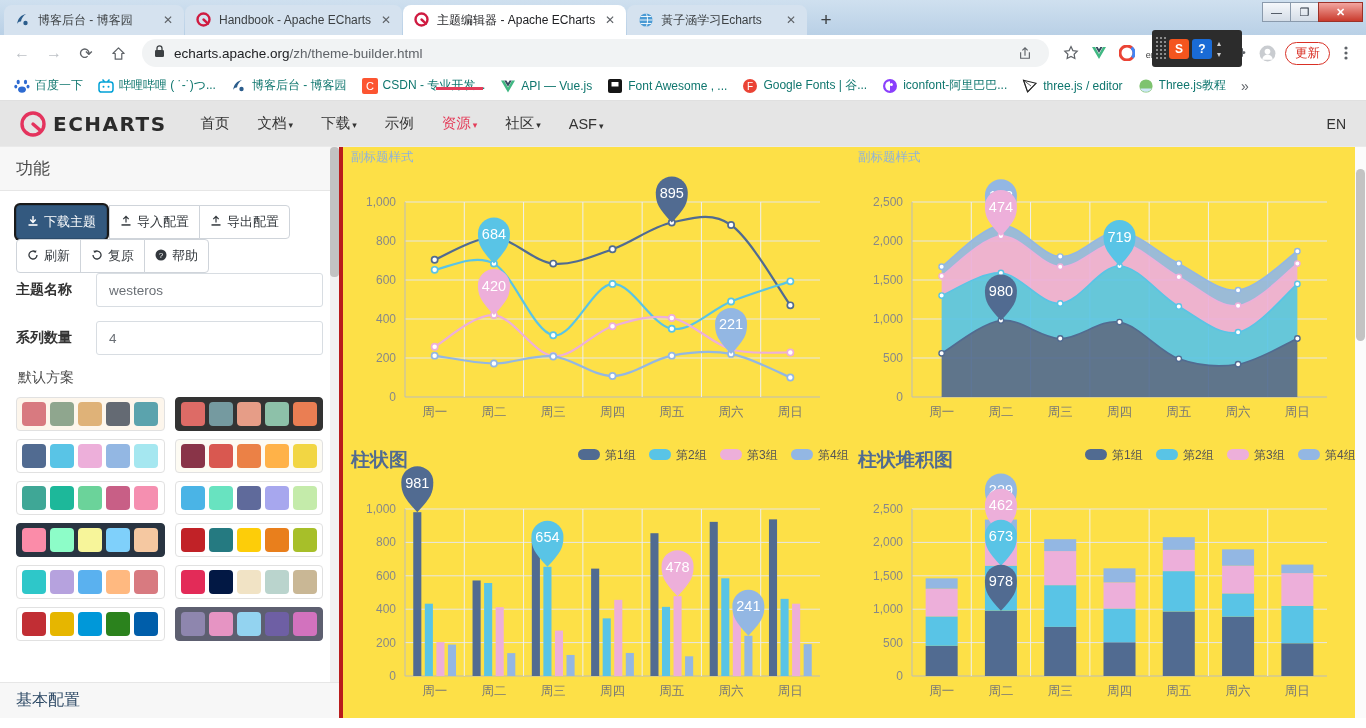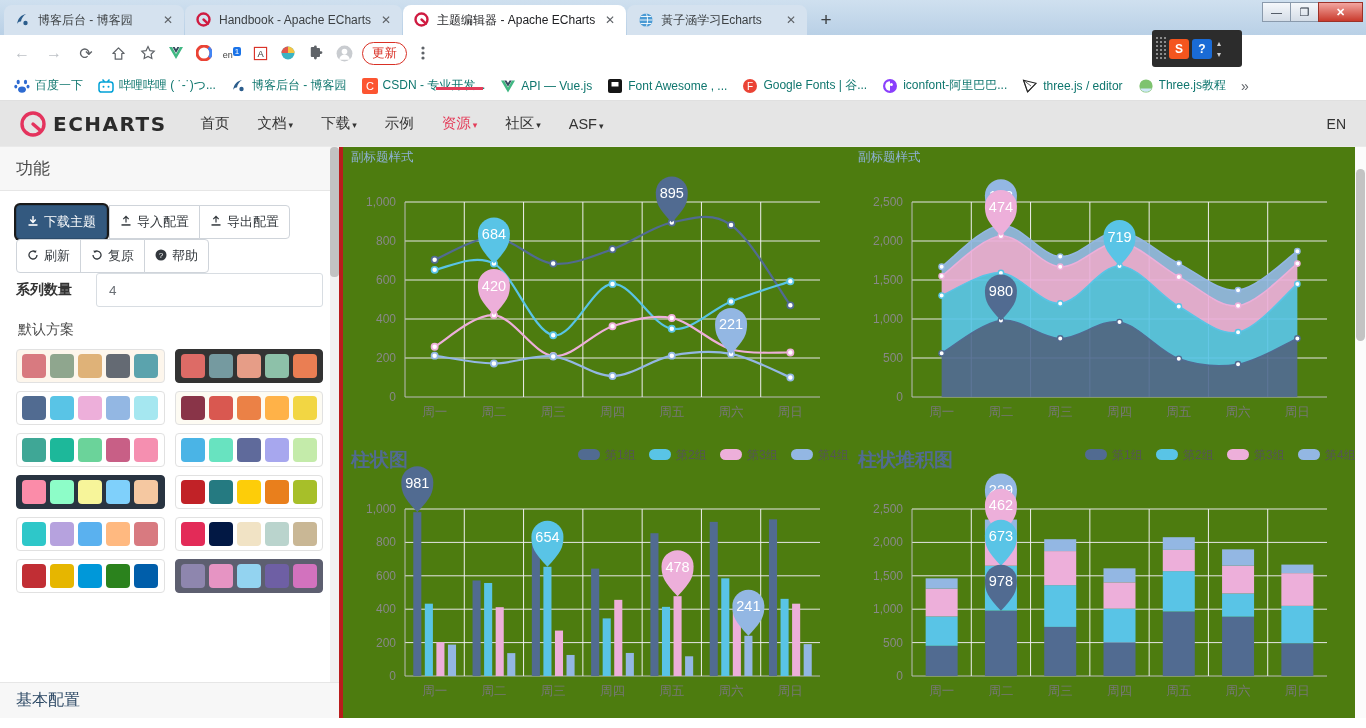--- a/index.html
+++ b/index.html
@@ -248,21 +248,21 @@
     width: 9px; height: 100%;
     background: #f2f2f2;
   }
   .sb-thumb {
     position: absolute; top: 0; left: 0;
     width: 9px; height: 130px; background: #c2c2c2; border-radius: 4px;
   }
 
   
   .charts {
-    flex: 1; position: relative; background: #4d7c0f;
+    flex: 1; position: relative; background: #fde047;
     overflow: hidden;
   }
   .chart-grid {
     display: grid;
     grid-template-columns: 1fr 1fr;
     grid-template-rows: 292px 279px;
     width: 1014px;
   }
   .chart-cell { position: relative; }
   .chart-svg { display: block; }
@@ -335,20 +335,35 @@
   </div>
 
   <div class="toolbar">
     <div class="navbtn disabled">←</div>
     <div class="navbtn disabled">→</div>
     <div class="navbtn">⟳</div>
     <div class="navbtn">
       <svg width="15" height="15" viewBox="0 0 16 16">
           <path d="M8 2 L14 8 H11.5 V14 H4.5 V8 H2 Z" fill="none" stroke="#5f6368" stroke-width="1.3" stroke-linejoin="round"></path>
         </svg>
+    </div>
+    <div class="omnibox">
+      <span>
+        <svg width="11" height="13" viewBox="0 0 11 13">
+            <rect x="1" y="5" width="9" height="7" rx="1.3" fill="#3c4043"></rect>
+            <path d="M3 5 V3.3 a2.5 2.5 0 0 1 5 0 V5" fill="none" stroke="#3c4043" stroke-width="1.3"></path>
+          </svg>
+      </span>
+      <span class="url"><b>echarts.apache.org</b><span>/zh/theme-builder.html</span></span>
+      <span class="tbicon">
+        <svg width="14" height="14" viewBox="0 0 16 16">
+            <path d="M3 7v7h10V7" fill="none" stroke="#5f6368" stroke-width="1.3"></path>
+            <path d="M8 11V2M5 5l3-3 3 3" fill="none" stroke="#5f6368" stroke-width="1.3"></path>
+          </svg>
+      </span>
     </div>
     <div class="tbicon">
       <svg width="16" height="16" viewBox="0 0 16 16">
           <path d="M8 1.6l1.9 4 4.3.6-3.1 3 .75 4.3L8 11.5 4.15 13.5 4.9 9.2 1.8 6.2l4.3-.6z" fill="none" stroke="#5f6368" stroke-width="1.2"></path>
         </svg>
     </div>
     <div class="tbicon">
       <svg width="16" height="14" viewBox="0 0 16 14">
           <path d="M1 1h3l4 7 4-7h3L8 13z" fill="#41b883"></path>
           <path d="M4.5 1h2.2L8 3.2 9.3 1h2.2L8 7z" fill="#35495e"></path>
@@ -591,20 +606,24 @@
             <span class="bi">
               <svg width="12" height="12" viewBox="0 0 12 12">
                   <circle cx="6" cy="6" r="5.5" fill="#33383d"></circle>
                   <text x="6" y="9" font-size="8" text-anchor="middle" fill="#fff">?</text>
                 </svg>
             </span>
             <span>帮助</span>
           </div>
         </div>
 
+        <div class="form-row">
+          <div class="form-label">主题名称</div>
+          <div class="form-input">westeros</div>
+        </div>
         <div class="form-row">
           <div class="form-label">系列数量</div>
           <div class="form-input">4</div>
         </div>
 
         <div class="section-label">默认方案</div>
         <div class="palettes">
           <div class="pal-col" id="pal-col-left">
               <div class="pal" style="background: rgb(253, 246, 236);">
                 <div class="sw" style="background: rgb(216, 122, 128);"></div>

